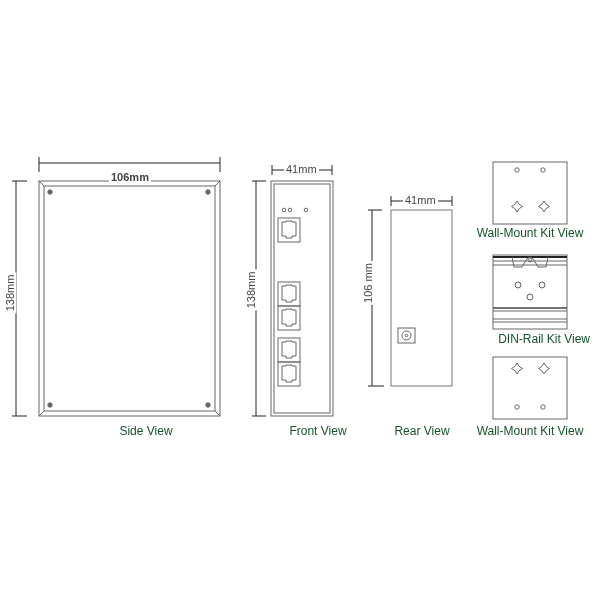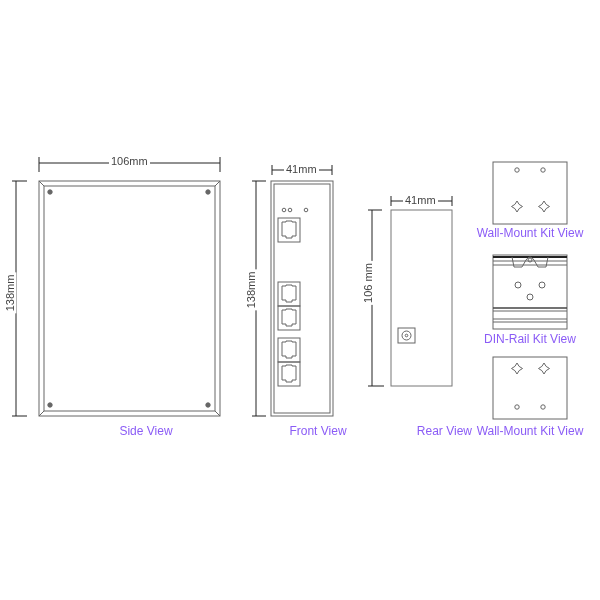--- a/index.html
+++ b/index.html
@@ -1,18 +1,18 @@
 <!DOCTYPE html>
 <html><head>
 <meta charset="utf-8">
 <style>
   html, body { margin: 0; padding: 0; background: #ffffff; }
   body { width: 600px; height: 600px; position: relative; overflow: hidden;
          font-family: "Liberation Sans", sans-serif; color: #444; }
-  .lbl { position: absolute; font-size: 12px; color: #8b5cf6; white-space: nowrap; text-align: center; }
+  .lbl { position: absolute; font-size: 12px; color: #14532d; white-space: nowrap; text-align: center; }
   .dim { position: absolute; font-size: 11px; color: #444; white-space: nowrap; background: #fff; padding: 0 2px; }
   .vdim { position: absolute; font-size: 11px; color: #444; white-space: nowrap; background: #fff; padding: 0 2px;
           transform: rotate(-90deg); transform-origin: center center; }
   svg { position: absolute; left: 0; top: 0; }
 </style>
 </head>
 <body>
 
 <svg width="600" height="600" viewBox="0 0 600 600">
 
@@ -123,27 +123,27 @@
 
   <g stroke="#666" fill="none">
     <rect x="493" y="357" width="74" height="62"></rect>
     <path d="M517 363 q1.5 4 5.5 5.5 q-4 1.5 -5.5 5.5 q-1.5 -4 -5.5 -5.5 q4 -1.5 5.5 -5.5 z"></path>
     <path d="M544 363 q1.5 4 5.5 5.5 q-4 1.5 -5.5 5.5 q-1.5 -4 -5.5 -5.5 q4 -1.5 5.5 -5.5 z"></path>
     <circle cx="517" cy="407" r="2.2"></circle>
     <circle cx="543" cy="407" r="2.2"></circle>
   </g>
 </svg>
 
-<div class="dim" style="left:109px; top:155px;">106mm</div>
+<div class="dim" style="left:109px; top:171px;font-weight:bold;">106mm</div>
 <div class="vdim" style="left:-10px; top:287px;">138mm</div>
 
 <div class="dim" style="left:284px; top:163px;">41mm</div>
 <div class="vdim" style="left:231px; top:284px;">138mm</div>
 
 <div class="dim" style="left:403px; top:194px;">41mm</div>
 <div class="vdim" style="left:346px; top:277px;">106 mm</div>
 
 <div class="lbl" style="left:96px; top:424px; width:100px;">Side View</div>
 <div class="lbl" style="left:268px; top:424px; width:100px;">Front View</div>
-<div class="lbl" style="left:372px; top:424px; width:100px;text-align:right;">Rear View</div>
+<div class="lbl" style="left:372px; top:424px; width:100px;">Rear View</div>
 <div class="lbl" style="left:470px; top:226px; width:120px;">Wall-Mount Kit View</div>
-<div class="lbl" style="left:470px; top:332px; width:120px;">DIN-Rail Kit View</div>
+<div class="lbl" style="left:470px; top:332px; width:120px;text-align:right;">DIN-Rail Kit View</div>
 <div class="lbl" style="left:470px; top:424px; width:120px;">Wall-Mount Kit View</div>
 
 </body></html>

